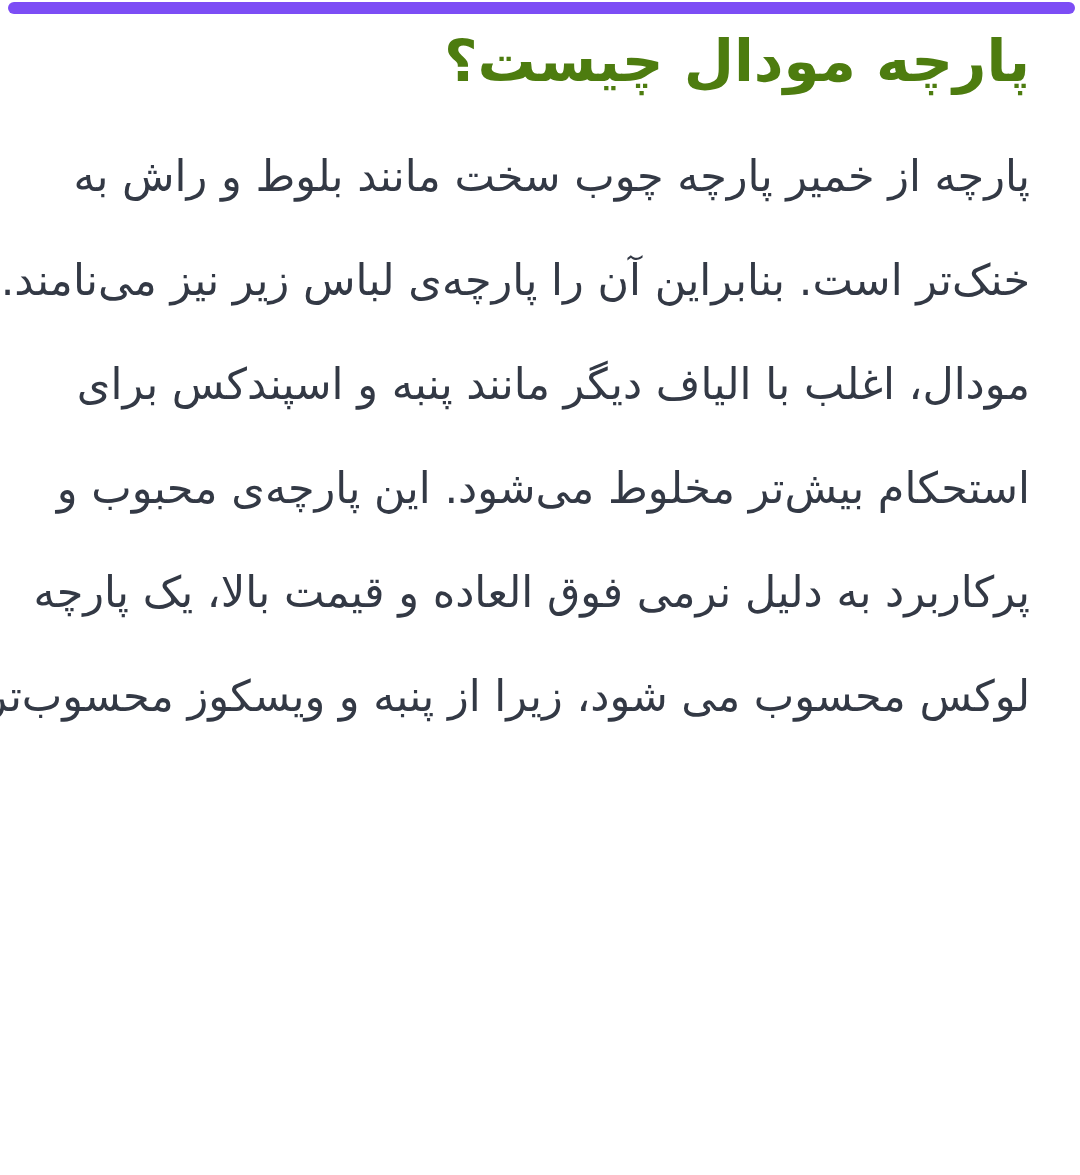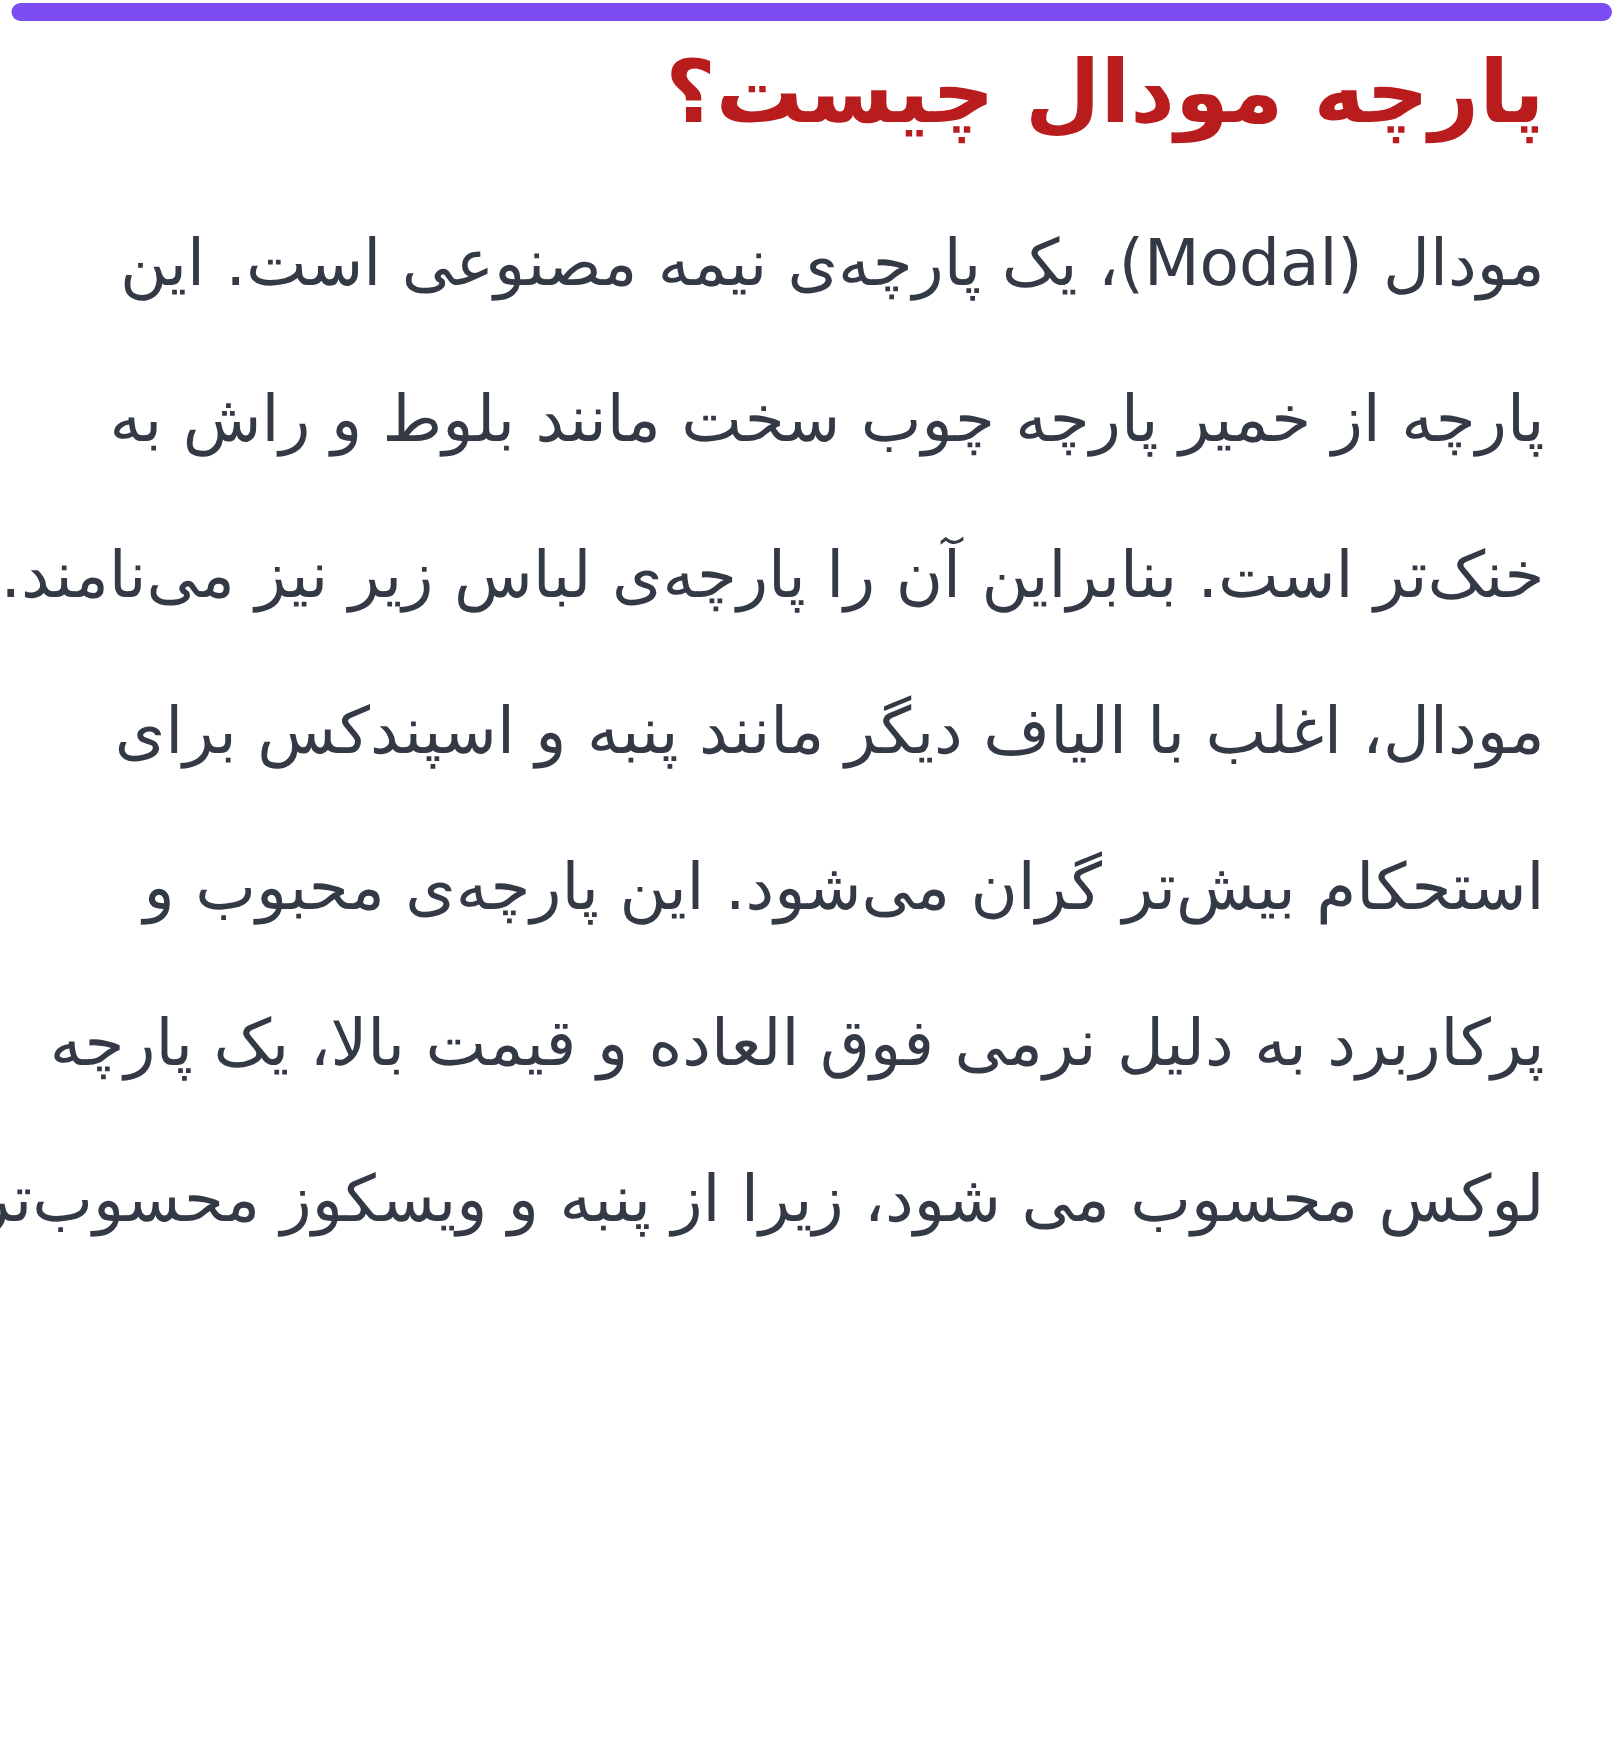--- a/index.html
+++ b/index.html
@@ -43,24 +43,23 @@
     white-space: nowrap;
     direction: rtl;
   }
 </style>
 </head>
 <body style="background: rgb(255, 255, 255);">
 
 <div class="accent-bar" style="background: rgb(124, 77, 245);"></div>
 
 <div class="content">
-  <h1 class="page-title" style="color: #b91c1c; text-align: right;">پارچه مودال چیست؟</h1>
+  <h1 class="page-title" style="color: #4d7c0f; text-align: right;">پارچه مودال چیست؟</h1>
 
   <div class="para" style="color: rgb(51, 57, 69);">
-    <div class="line">مودال (Modal)، یک پارچه‌ی نیمه مصنوعی است. این</div>
     <div class="line">پارچه از خمیر پارچه چوب سخت مانند بلوط و راش به</div>
     <div class="line">خنک‌تر است. بنابراین آن را پارچه‌ی لباس زیر نیز می‌نامند.</div>
     <div class="line">مودال، اغلب با الیاف دیگر مانند پنبه و اسپندکس برای</div>
-    <div class="line">استحکام بیش‌تر گران می‌شود. این پارچه‌ی محبوب و</div>
+    <div class="line">استحکام بیش‌تر مخلوط می‌شود. این پارچه‌ی محبوب و</div>
     <div class="line">پرکاربرد به دلیل نرمی فوق العاده و قیمت بالا، یک پارچه</div>
     <div class="line">لوکس محسوب می شود، زیرا از پنبه و ویسکوز محسوب‌تر</div>
   </div>
 </div>
 
 </body></html>

